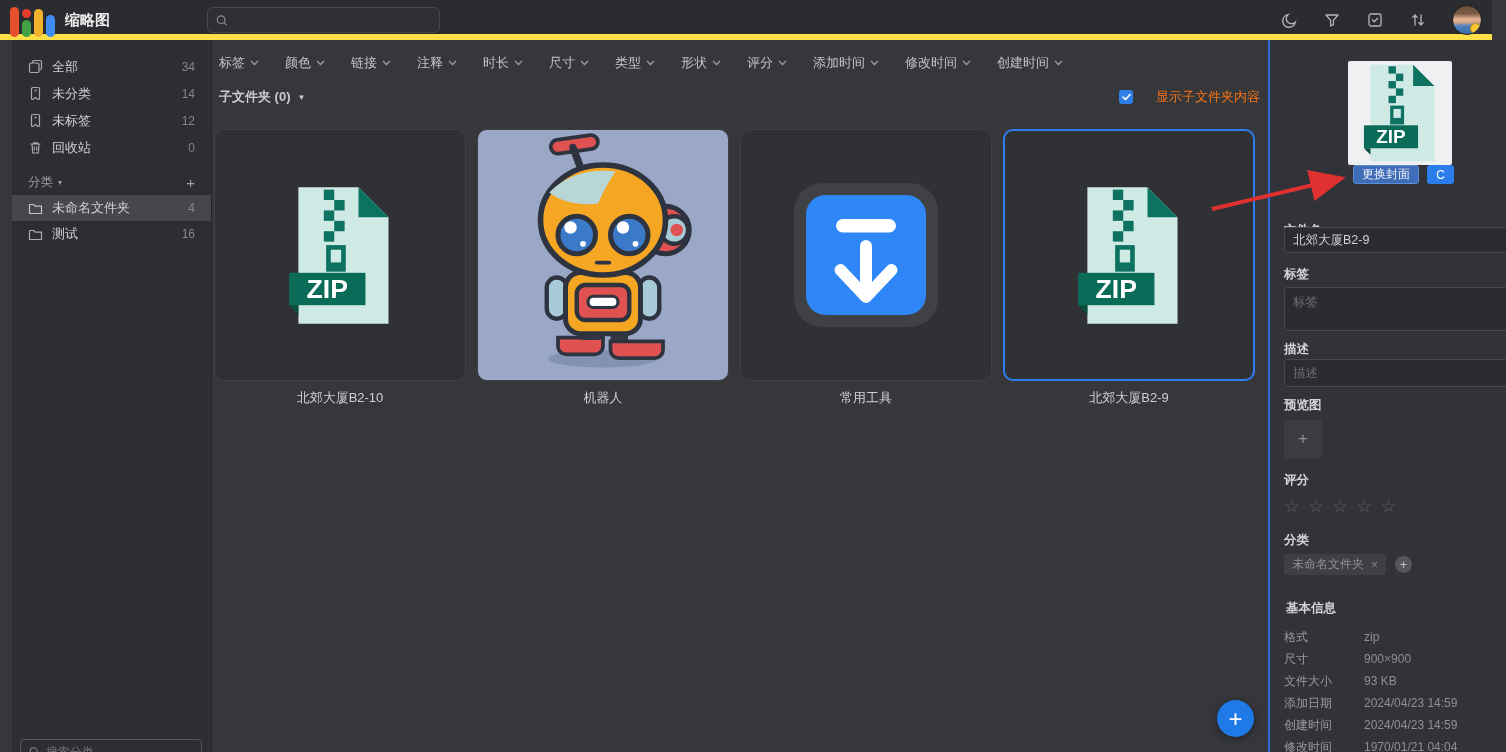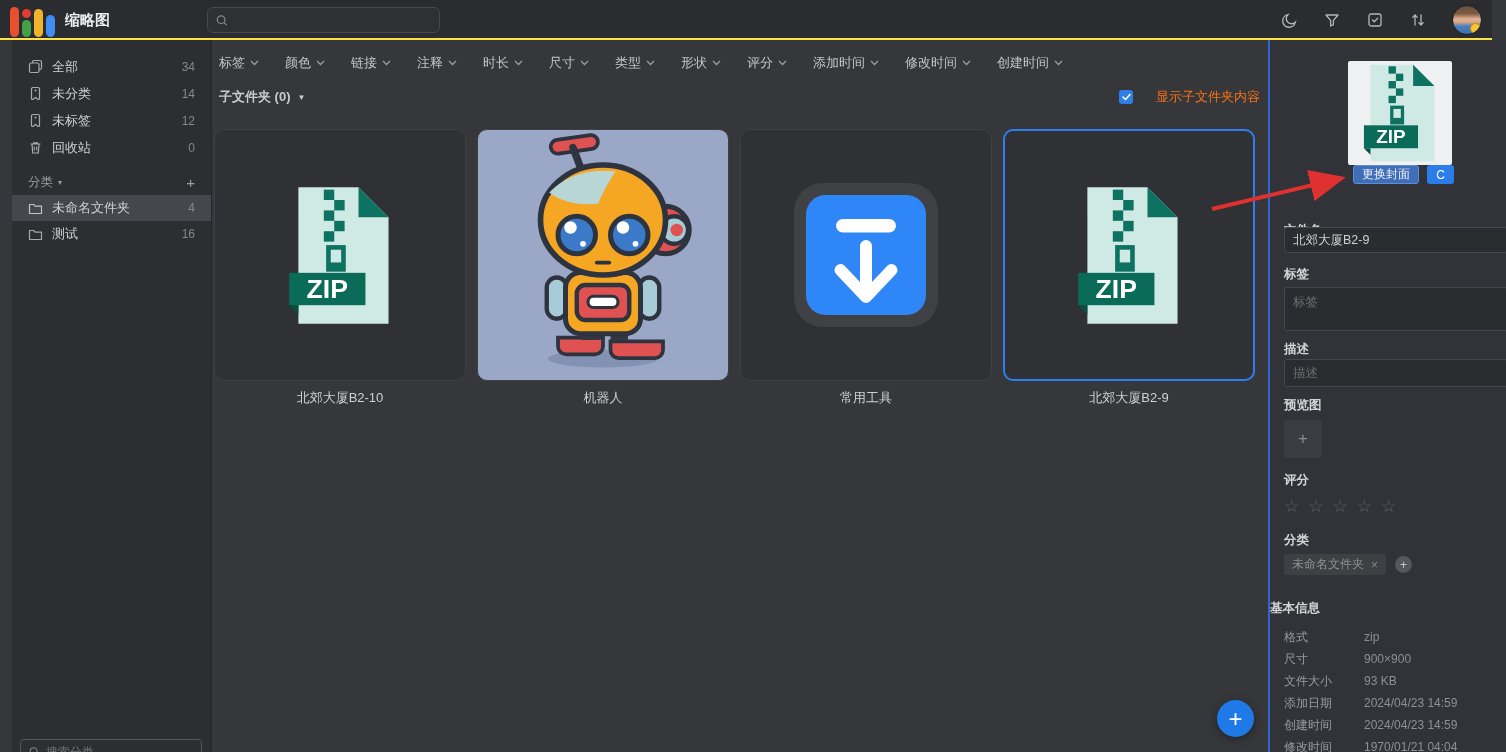--- a/index.html
+++ b/index.html
@@ -1,20 +1,20 @@
 <!DOCTYPE html>
 <html><head>
 <meta charset="utf-8">
 <style>
   * { margin:0; padding:0; box-sizing:border-box; }
   body { font-family:"Liberation Sans","DejaVu Sans",sans-serif; background:#222; }
   .app { position:relative; width:1506px; height:752px; overflow:hidden; background:#35373b; color:#d2d3d5; font-size:13px; }
 
   
-  .topbar { position:absolute; left:0; top:0; width:1492px; height:40px; background:#2a2c30; border-bottom:2px solid #fde047; z-index:5; }
+  .topbar { position:absolute; left:0; top:0; width:1492px; height:40px; background:#2a2c30; border-bottom:6px solid #fde047; z-index:5; }
   .logo-area { position:absolute; left:0; top:0; width:200px; height:40px; display:flex; align-items:center; padding-left:10px; }
   .logo { display:flex; align-items:flex-end; gap:3px; height:34px; margin-right:10px; position:relative; }
   .logo .bar { border-radius:5px; width:9px; }
   .logo .b1 { background:#e8502d; height:30px; }
   .logo .b2col { display:flex; flex-direction:column; gap:2px; align-items:center; }
   .logo .dot { width:9px; height:9px; border-radius:50%; background:#e23b30; }
   .logo .b2 { background:#43a047; height:17px; }
   .logo .b3 { background:#f2b32c; height:28px; }
   .logo .b4 { background:#3f8cf3; height:22px; }
   .app-title { font-size:15px; font-weight:bold; color:#eceded; }
@@ -77,21 +77,21 @@
   .lbl-preview { position:absolute; left:14px; top:357px; }
   .preview-add { position:absolute; left:14px; top:380px; width:38px; height:38px; background:#3a3c41; border-radius:3px; color:#8b8d90; font-size:17px; display:flex; align-items:center; justify-content:center; cursor:pointer; }
   .lbl-rating { position:absolute; left:14px; top:432px; }
   .stars { position:absolute; left:14px; top:456px; display:flex; gap:9px; color:#606267; font-size:17px; }
   .stars span { cursor:pointer; }
   .lbl-category { position:absolute; left:14px; top:492px; }
   .cat-row { position:absolute; left:14px; top:514px; display:flex; align-items:center; gap:9px; }
   .cat-chip { background:#3e4044; border-radius:3px; height:21px; padding:0 8px; display:flex; align-items:center; gap:7px; color:#909194; font-size:12px; }
   .cat-chip .x { cursor:pointer; color:#85878b; }
   .cat-add { width:17px; height:17px; border-radius:50%; background:#55575b; color:#c7c8ca; font-size:12px; display:flex; align-items:center; justify-content:center; cursor:pointer; }
-  .lbl-basic { position:absolute; left:0; top:560px; }
+  .lbl-basic { position:absolute; left:16px; top:560px; }
   .info-rows { position:absolute; left:14px; top:586px; width:222px; }
   .info-row { display:flex; height:22px; align-items:center; }
   .info-key { width:80px; color:#9a9b9e; font-size:12px; }
   .info-val { color:#8e9093; font-size:12px; }
 
   .arrow-overlay { position:absolute; left:0; top:0; z-index:9; pointer-events:none; }
   svg { display:block; }
 </style>
 </head>
 <body>

